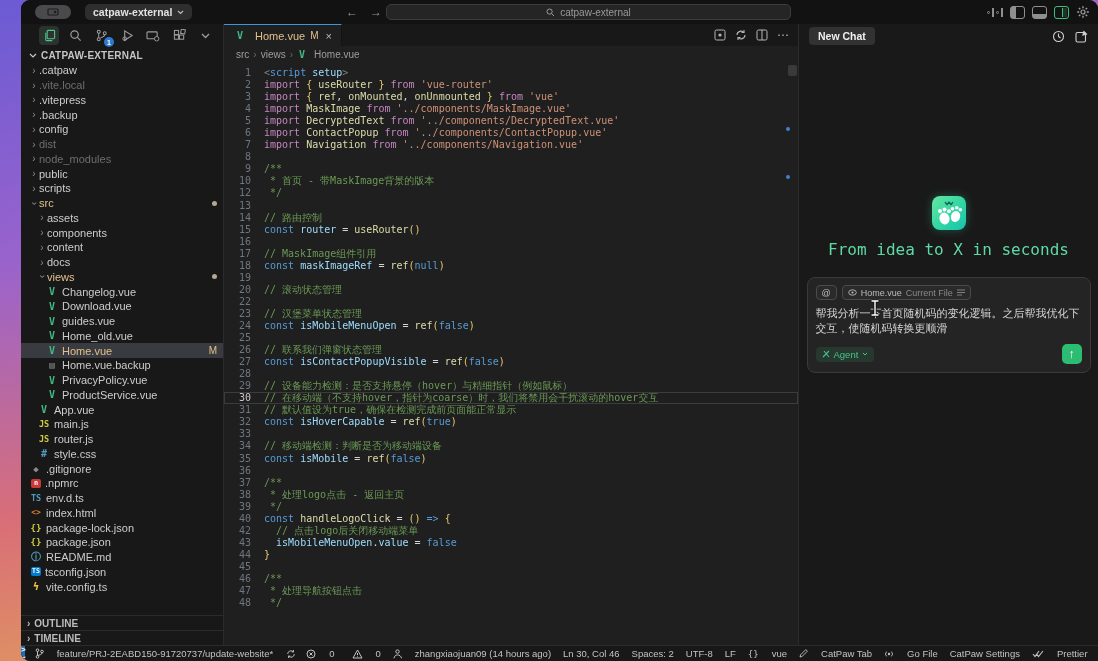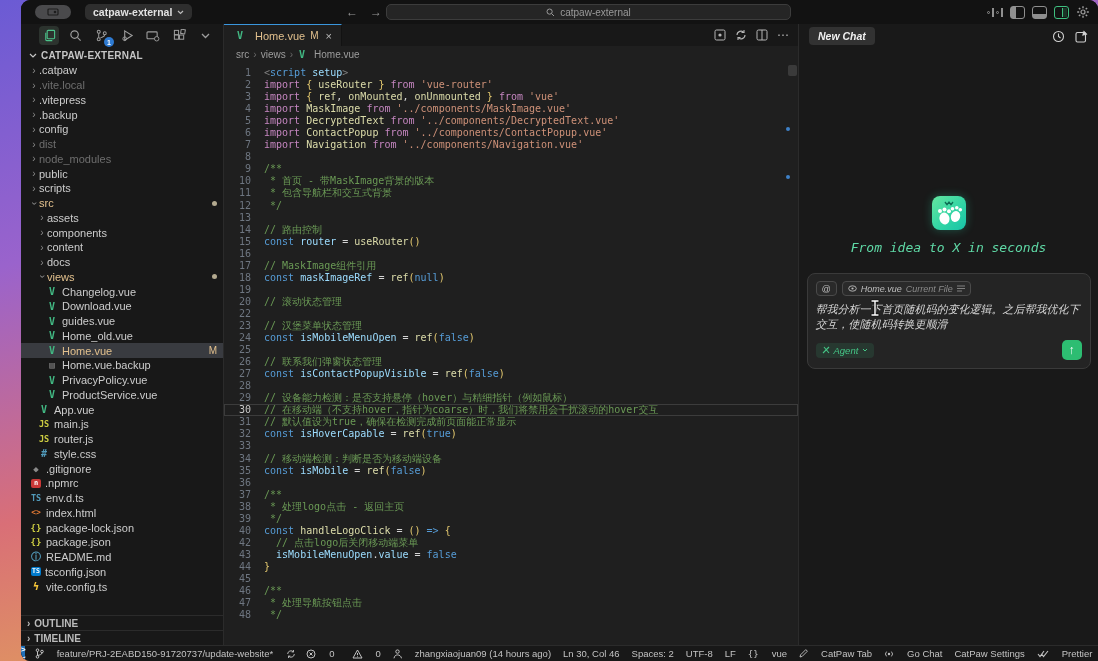--- a/index.html
+++ b/index.html
@@ -80,27 +80,27 @@
   .code-line .lt{ flex:1; }
   .code-line.current{ outline:1px solid #3c3c3c; outline-offset:-1px;}
   .code-line.current .ln{ color:#c8c8c8;}
   .tk-k{color:#c586c0}.tk-c{color:#569cd6}.tk-v{color:#9cdcfe}.tk-f{color:#dcdcaa}
   .tk-s{color:#ce9178}.tk-cm{color:#6a9955}.tk-b{color:#e2c76e}.tk-n{color:#569cd6}
   .tk-o{color:#d4d4d4}.tk-t{color:#569cd6}.tk-a{color:#9cdcfe}.tk-p{color:#808080}.tk-ar{color:#569cd6}
   .ov-dot{ position:absolute; right:8px; width:4px; height:4px; border-radius:50%; background:#3e81c8;}
   .vscroll{ position:absolute; right:1px; top:2px; width:9px; height:11px; background:#4a4a4a; opacity:.65; border-radius:2px;}
 
   
-  .chat{ width:300px; flex:0 0 300px; background:#191919; border-left:1px solid #2b2b2b; display:flex; flex-direction:column; position:relative;font-style:italic;}
+  .chat{ width:300px; flex:0 0 300px; background:#191919; border-left:1px solid #2b2b2b; display:flex; flex-direction:column; position:relative;}
   .chat-header{ height:24px; display:flex; align-items:center; padding:0 10px; flex:0 0 24px;}
   .chat-tab{ background:#323232; color:#f0f0f0; font-size:10.5px; font-weight:bold; padding:3px 9px; border-radius:4px;}
   .chat-header-icons{ margin-left:auto; display:flex; gap:10px; color:#cfcfcf;}
   .chat-body{ flex:1; display:flex; flex-direction:column; align-items:center; }
   .logo{ margin-top:148px; width:34px; height:34px; border-radius:8px; background:linear-gradient(135deg,#64e7a0 0%,#2ed3a5 60%,#18c3a8 100%); box-shadow:0 0 10px #2ed3a555;}
-  .tagline{ margin-top:10px; font-family:"DejaVu Sans Mono",monospace; font-size:13px; color:#5fd9a6; }
+  .tagline{ margin-top:10px; font-family:"DejaVu Sans Mono",monospace; font-size:16px; color:#5fd9a6; }
   .chat-card{ margin-top:18px; width:284px; background:#242424; border:1px solid #3a3a3a; border-radius:8px; padding:7px 8px 8px; }
   .chip-row{ display:flex; gap:5px; align-items:center; }
   .chip{ border:1px solid #4a4a4a; border-radius:4px; height:15px; display:flex; align-items:center; gap:4px; padding:0 5px; font-size:9px; color:#bdbdbd; background:#2a2a2a;}
   .chip .muted{ color:#8a8a8a;}
   .chat-text{ margin-top:6px; font-size:11px; line-height:15px; color:#d6d6d6;}
   .chat-card-bottom{ margin-top:8px; display:flex; align-items:center;}
   .agent-pill{ background:rgba(62,190,128,.13); color:#45c586; border-radius:4px; font-size:9.5px; padding:2px 6px; display:flex; align-items:center; gap:4px;}
   .send-btn{ margin-left:auto; width:20px; height:20px; border-radius:5px; background:#2dbd72; color:#fff; display:flex; align-items:center; justify-content:center; font-size:12px; font-weight:bold;}
 
   
@@ -417,21 +417,20 @@
             <div class="code-line"><span class="ln">1</span><span class="lt"><span class="tk-p">&lt;</span><span class="tk-t">script</span><span class="tk-o"> </span><span class="tk-a">setup</span><span class="tk-p">&gt;</span></span></div>
             <div class="code-line"><span class="ln">2</span><span class="lt"><span class="tk-k">import</span><span class="tk-o"> </span><span class="tk-b">{</span><span class="tk-o"> </span><span class="tk-f">useRouter</span><span class="tk-o"> </span><span class="tk-b">}</span><span class="tk-o"> </span><span class="tk-k">from</span><span class="tk-o"> </span><span class="tk-s">'vue-router'</span></span></div>
             <div class="code-line"><span class="ln">3</span><span class="lt"><span class="tk-k">import</span><span class="tk-o"> </span><span class="tk-b">{</span><span class="tk-o"> </span><span class="tk-f">ref</span><span class="tk-o">, </span><span class="tk-f">onMounted</span><span class="tk-o">, </span><span class="tk-f">onUnmounted</span><span class="tk-o"> </span><span class="tk-b">}</span><span class="tk-o"> </span><span class="tk-k">from</span><span class="tk-o"> </span><span class="tk-s">'vue'</span></span></div>
             <div class="code-line"><span class="ln">4</span><span class="lt"><span class="tk-k">import</span><span class="tk-o"> </span><span class="tk-f">MaskImage</span><span class="tk-o"> </span><span class="tk-k">from</span><span class="tk-o"> </span><span class="tk-s">'../components/MaskImage.vue'</span></span></div>
             <div class="code-line"><span class="ln">5</span><span class="lt"><span class="tk-k">import</span><span class="tk-o"> </span><span class="tk-f">DecryptedText</span><span class="tk-o"> </span><span class="tk-k">from</span><span class="tk-o"> </span><span class="tk-s">'../components/DecryptedText.vue'</span></span></div>
             <div class="code-line"><span class="ln">6</span><span class="lt"><span class="tk-k">import</span><span class="tk-o"> </span><span class="tk-f">ContactPopup</span><span class="tk-o"> </span><span class="tk-k">from</span><span class="tk-o"> </span><span class="tk-s">'../components/ContactPopup.vue'</span></span></div>
             <div class="code-line"><span class="ln">7</span><span class="lt"><span class="tk-k">import</span><span class="tk-o"> </span><span class="tk-f">Navigation</span><span class="tk-o"> </span><span class="tk-k">from</span><span class="tk-o"> </span><span class="tk-s">'../components/Navigation.vue'</span></span></div>
             <div class="code-line"><span class="ln">8</span><span class="lt"></span></div>
             <div class="code-line"><span class="ln">9</span><span class="lt"><span class="tk-cm">/**</span></span></div>
             <div class="code-line"><span class="ln">10</span><span class="lt"><span class="tk-cm"> * 首页 - 带MaskImage背景的版本</span></span></div>
-            <div class="code-line"><span class="ln">11</span><span class="lt"><span class="tk-cm"> * 包含导航栏和交互式背景</span></span></div>
             <div class="code-line"><span class="ln">12</span><span class="lt"><span class="tk-cm"> */</span></span></div>
             <div class="code-line"><span class="ln">13</span><span class="lt"></span></div>
             <div class="code-line"><span class="ln">14</span><span class="lt"><span class="tk-cm">// 路由控制</span></span></div>
             <div class="code-line"><span class="ln">15</span><span class="lt"><span class="tk-c">const</span><span class="tk-o"> </span><span class="tk-v">router</span><span class="tk-o"> = </span><span class="tk-f">useRouter</span><span class="tk-b">()</span></span></div>
             <div class="code-line"><span class="ln">16</span><span class="lt"></span></div>
             <div class="code-line"><span class="ln">17</span><span class="lt"><span class="tk-cm">// MaskImage组件引用</span></span></div>
             <div class="code-line"><span class="ln">18</span><span class="lt"><span class="tk-c">const</span><span class="tk-o"> </span><span class="tk-v">maskImageRef</span><span class="tk-o"> = </span><span class="tk-f">ref</span><span class="tk-b">(</span><span class="tk-n">null</span><span class="tk-b">)</span></span></div>
             <div class="code-line"><span class="ln">19</span><span class="lt"></span></div>
             <div class="code-line"><span class="ln">20</span><span class="lt"><span class="tk-cm">// 滚动状态管理</span></span></div>
             <div class="code-line"><span class="ln">22</span><span class="lt"></span></div>
@@ -596,21 +595,21 @@
           </span>
           <span>CatPaw Tab</span>
         </div>
         <div class="sb-item">
           <span class="icon-svg">
             <svg width="10" height="10" viewBox="0 0 10 10">
               <circle cx="5" cy="5" r="1.2" fill="#c3c3c3"></circle>
               <path d="M2.6 7.4a3.4 3.4 0 0 1 0-4.8M7.4 2.6a3.4 3.4 0 0 1 0 4.8" fill="none" stroke="#c3c3c3" stroke-width=".9"></path>
             </svg>
           </span>
-          <span>Go Chat</span>
+          <span>Go File</span>
         </div>
         <div class="sb-item">
           <span>CatPaw Settings</span>
         </div>
         <div class="sb-item">
           <span class="icon-svg">
             <svg width="12" height="8" viewBox="0 0 12 8">
               <path d="M1 4l2 2.5L7 1M5 4.5L6.5 6.5 11 1" fill="none" stroke="#c3c3c3" stroke-width="1.1"></path>
             </svg>
           </span>

